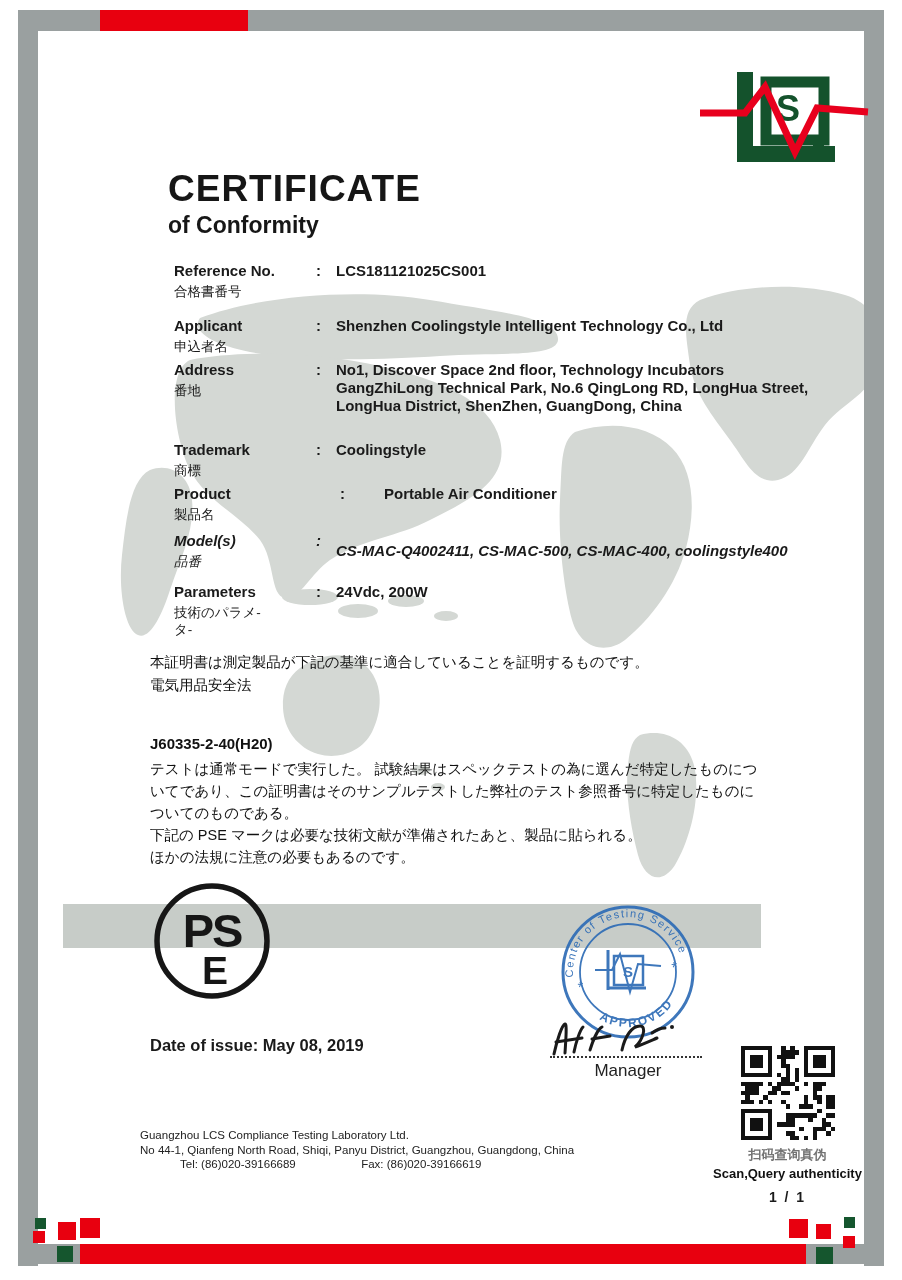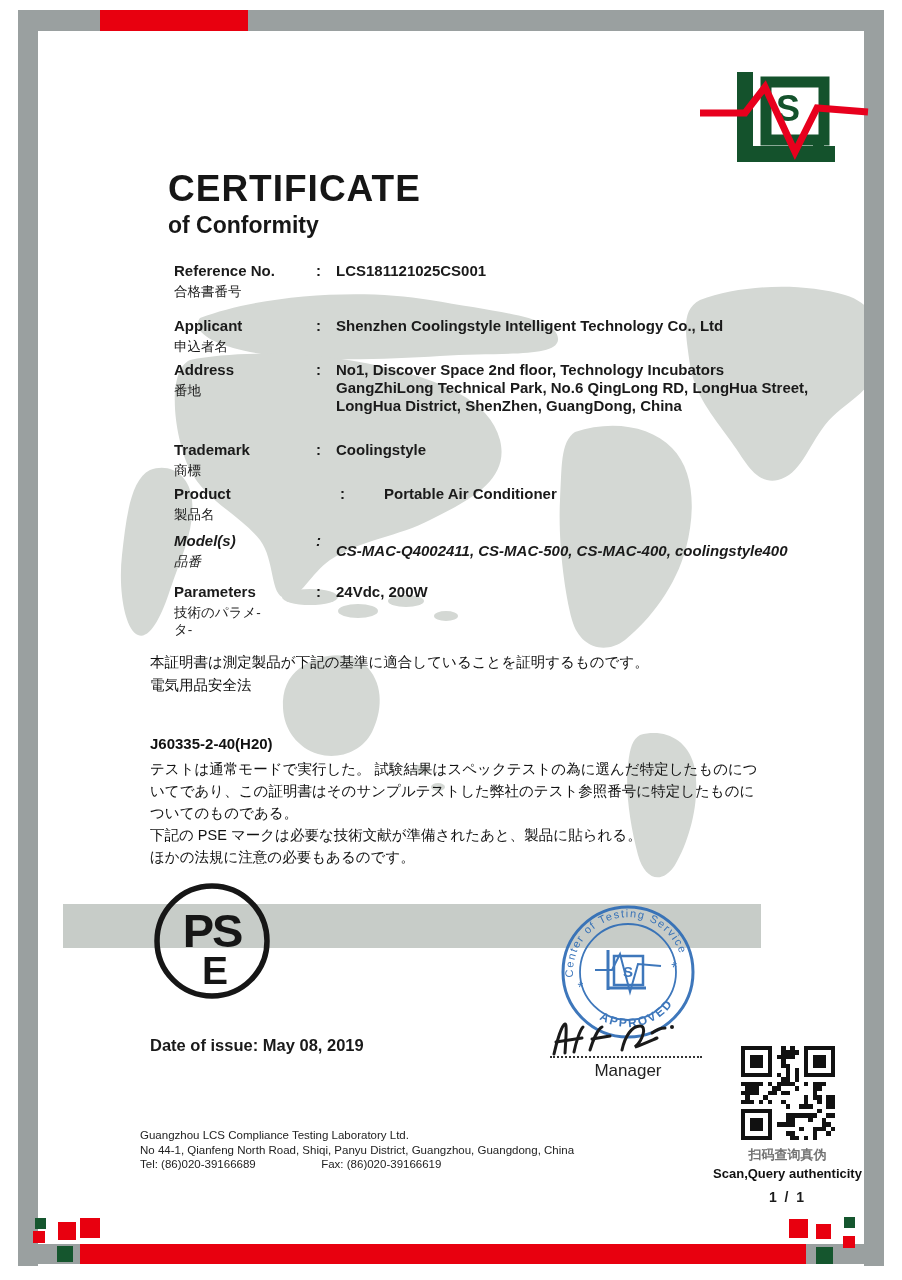--- a/index.html
+++ b/index.html
@@ -35,21 +35,21 @@
   .stmt{position:absolute;left:150px;width:628px;font-size:14.5px;line-height:21px;color:#111;}
   .stmt.bold{font-weight:bold;font-size:15px;}
   .notes{white-space:pre-line;line-height:22px;}
   .pse-svg{position:absolute;left:152px;top:880px;}
   .issue-date{position:absolute;left:150px;top:1036px;font-size:16.5px;font-weight:bold;}
   .stamp-svg{position:absolute;left:558px;top:902px;opacity:.92;}
   .sig-svg{position:absolute;left:548px;top:1020px;}
   .sig-line{position:absolute;left:550px;top:1040px;width:152px;height:16px;border-bottom:2px dotted #333;}
   .sig-role{position:absolute;left:558px;top:1061px;width:140px;text-align:center;font-size:17px;color:#222;}
   .footer{position:absolute;left:140px;top:1128px;font-size:11.5px;line-height:14.5px;color:#222;}
-  .footer .cell{display:inline-block;width:178px;}
+  .footer .cell{display:inline-block;width:178px;margin-left:40px;}
   .qr-block{position:absolute;left:700px;top:1046px;width:175px;text-align:center;}
   .qr-svg{display:block;margin:0 auto 6px auto;background:#fff;}
   .qr-zh{font-size:13px;font-weight:bold;color:#737373;}
   .qr-en{font-size:13px;font-weight:bold;color:#111;margin-top:2px;}
   .qr-page{font-size:14px;font-weight:bold;letter-spacing:2px;margin-top:8px;}
 </style>
 </head>
 <body>
 
 <div class="page">

